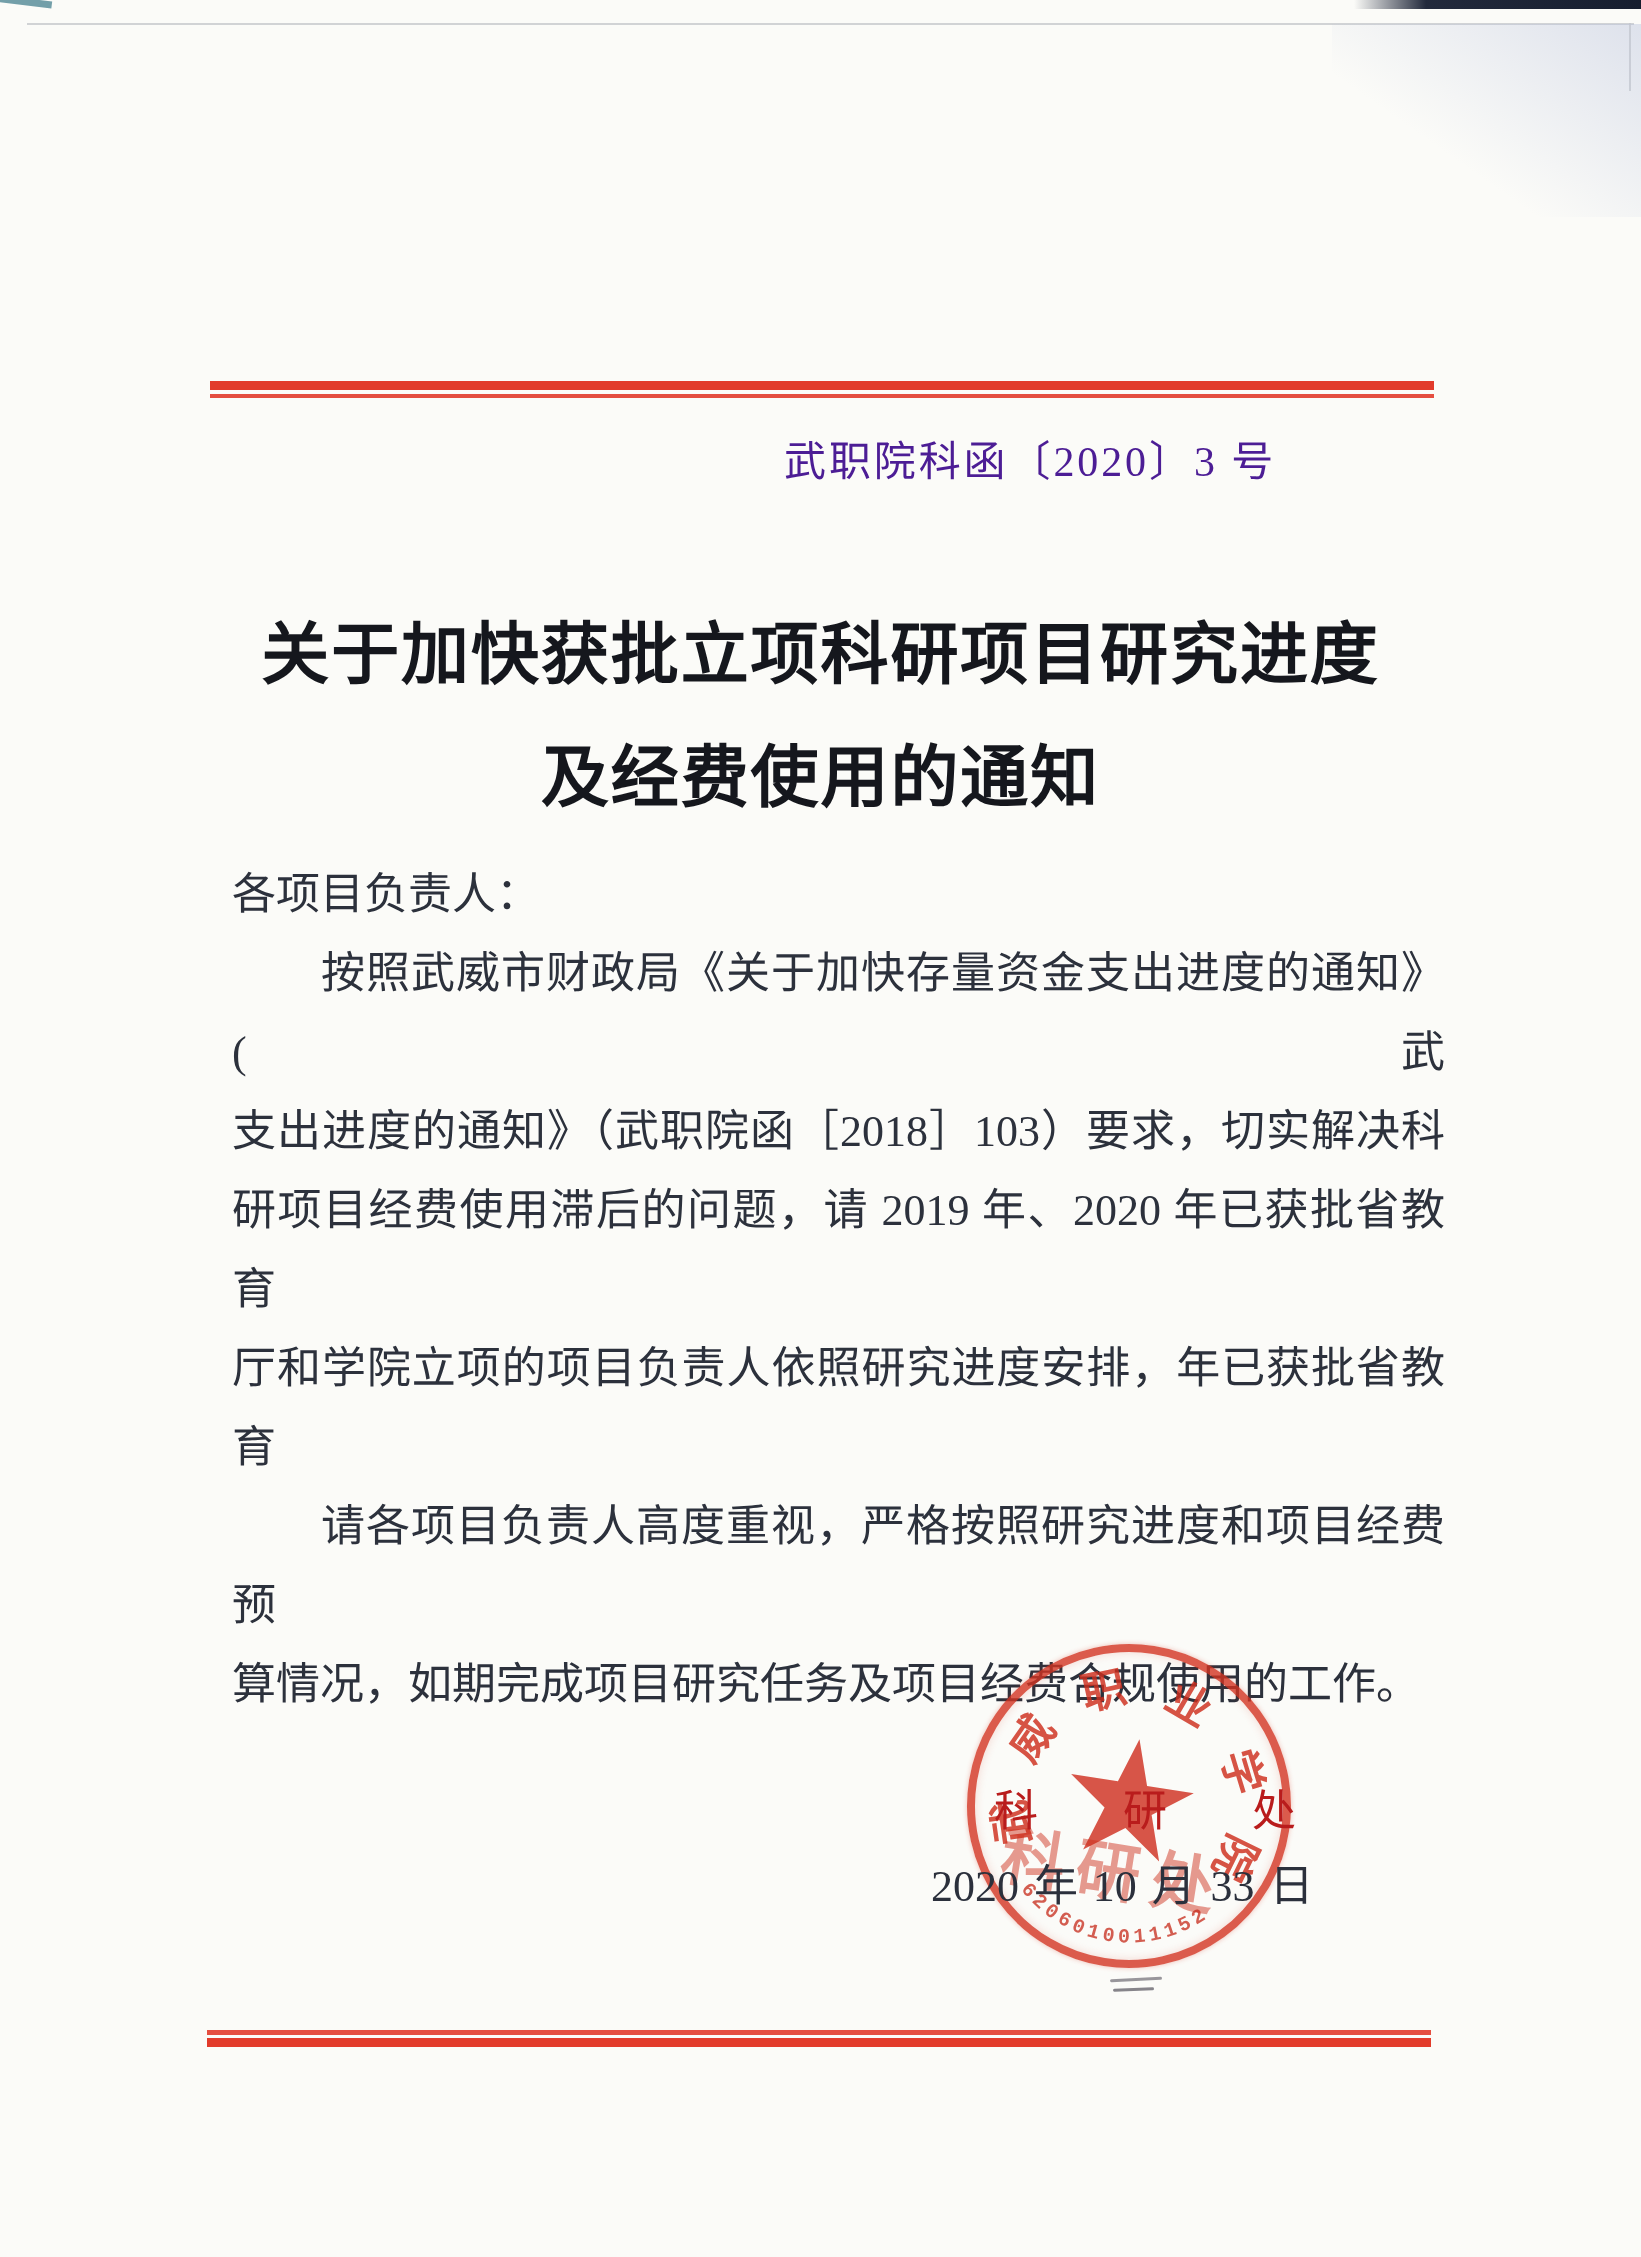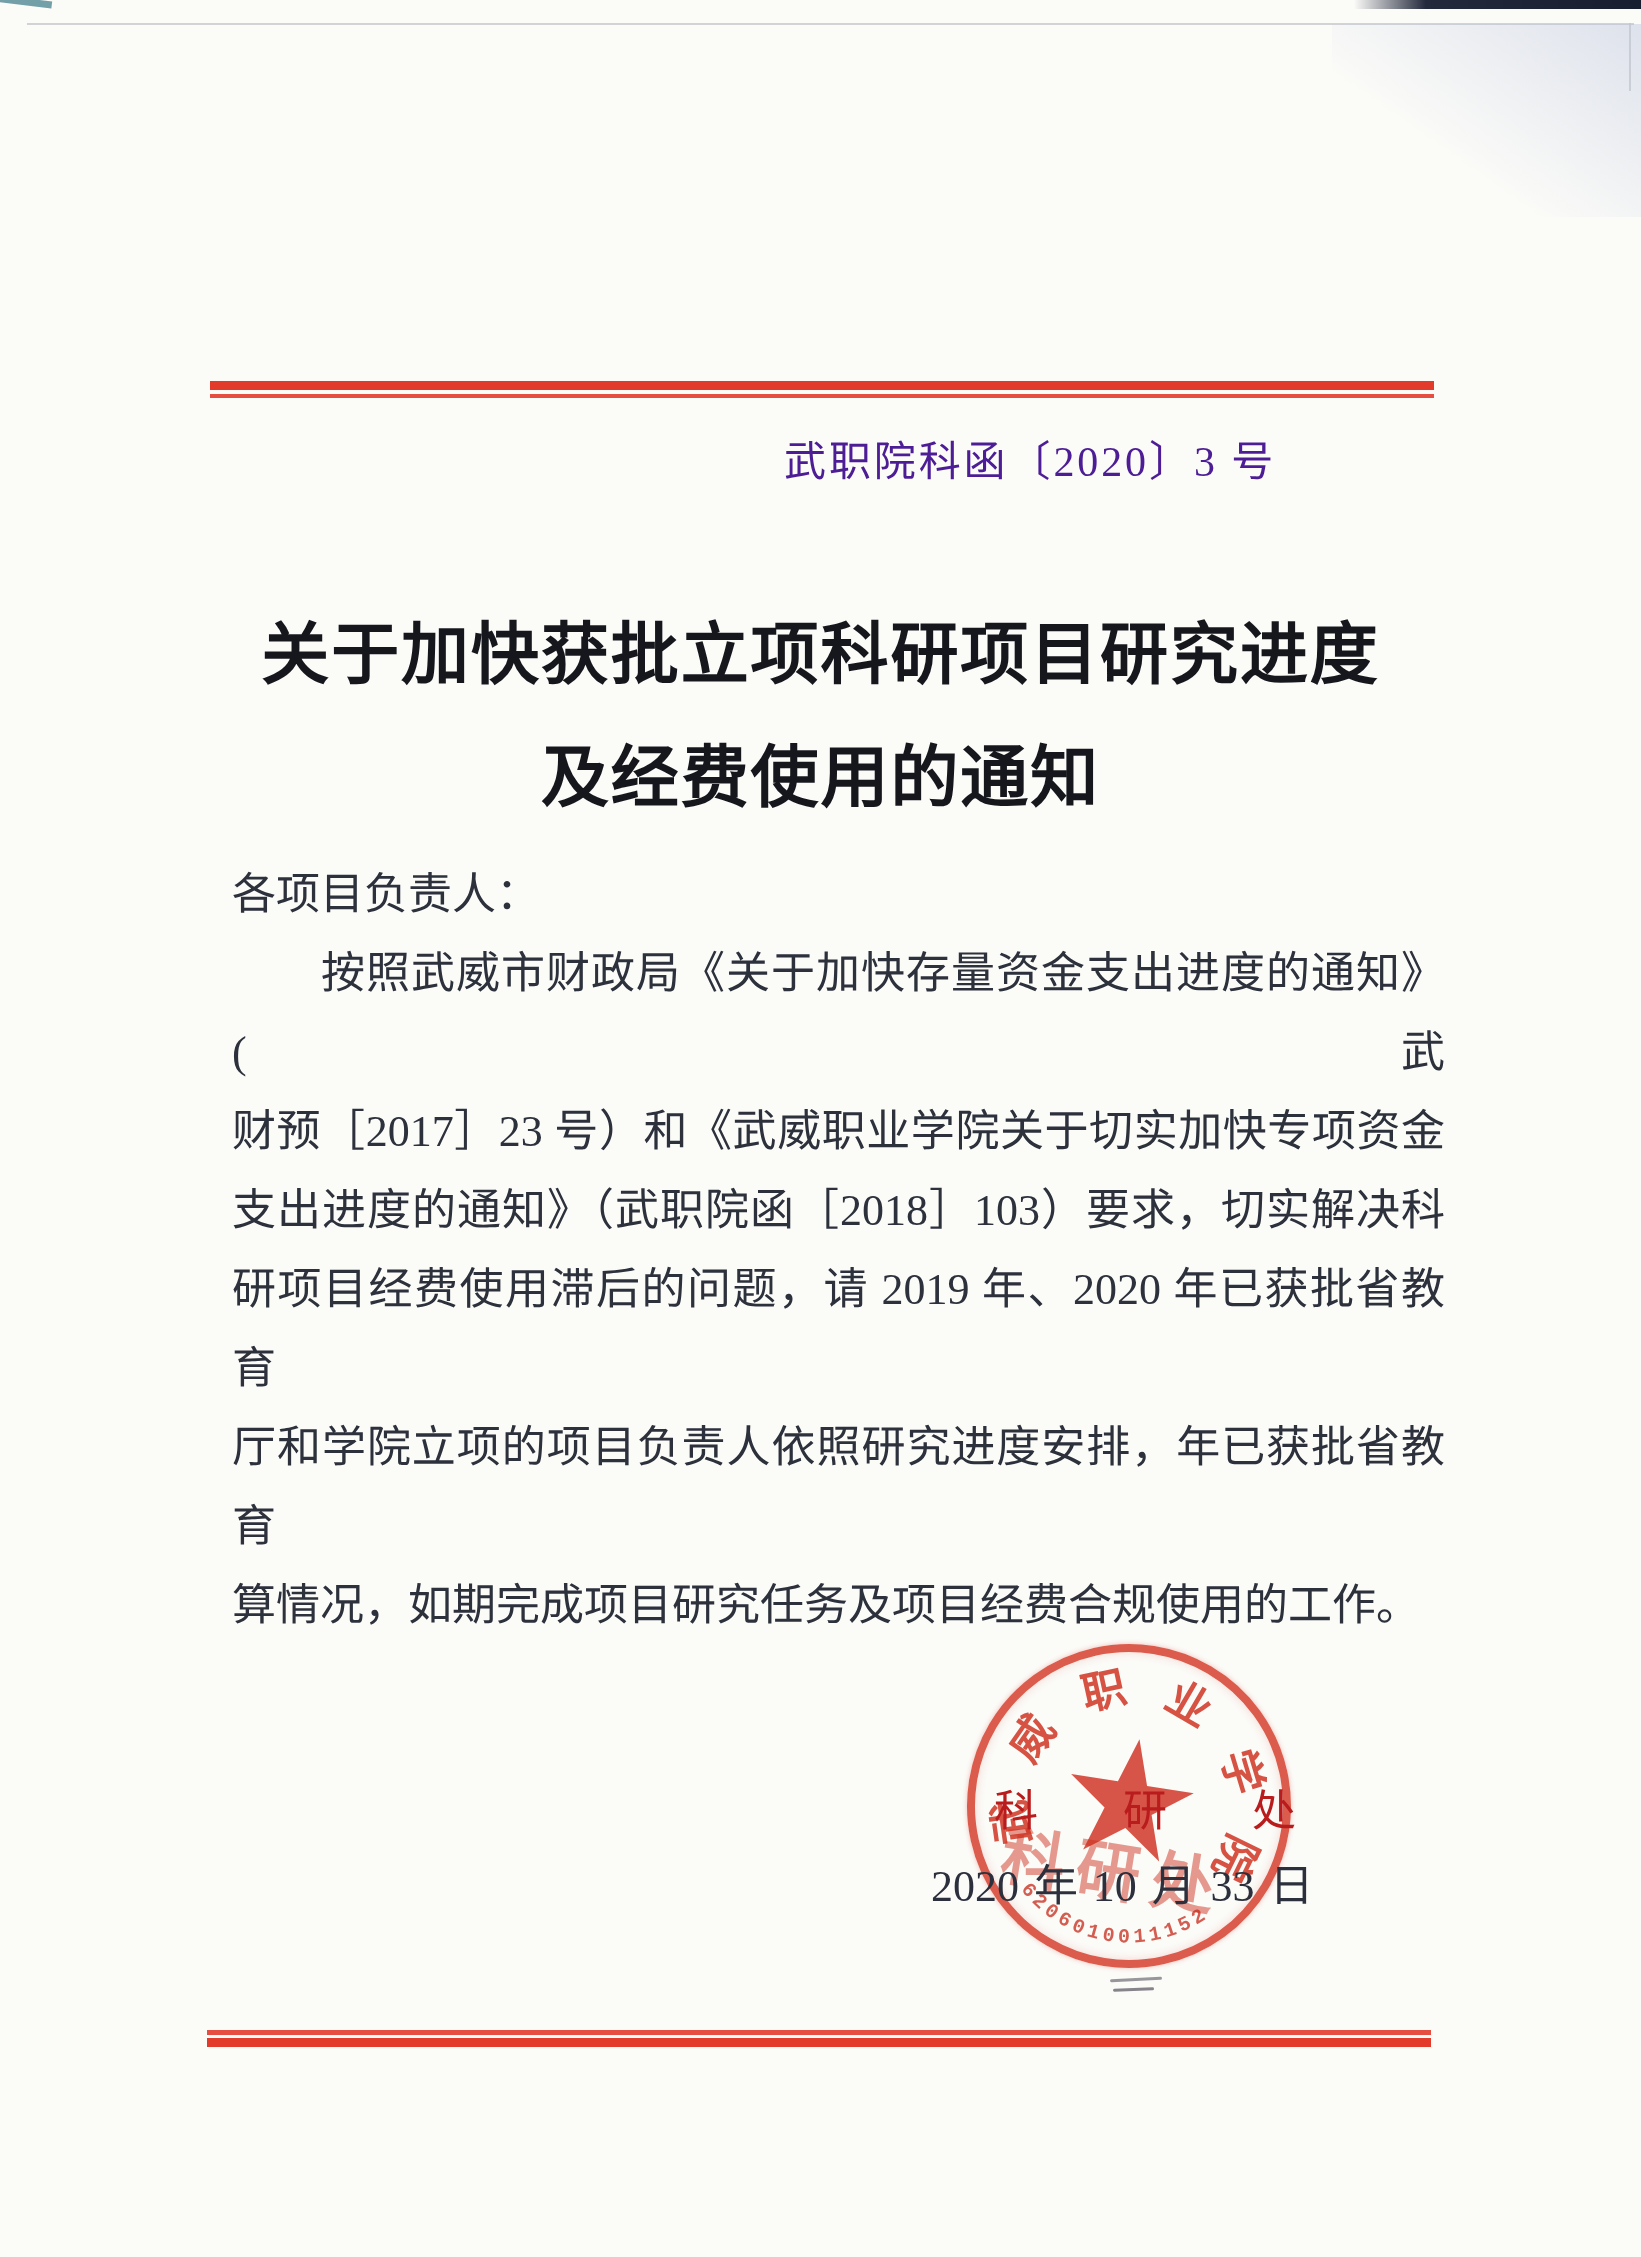--- a/index.html
+++ b/index.html
@@ -99,24 +99,24 @@
   <div class="rule rule-top-thin"></div>
 
   <div class="doc-number">武职院科函〔2020〕3 号</div>
 
   <div class="doc-title l1">关于加快获批立项科研项目研究进度</div>
   <div class="doc-title l2">及经费使用的通知</div>
 
   <div class="body-block">
     <div class="bline">各项目负责人：</div>
     <div class="bline just indent">按照武威市财政局《关于加快存量资金支出进度的通知》(武</div>
-    <div class="bline just">财预［2017］23 号）和《武威职业学院关于切实加快专项资金</div>
     <div class="bline just">支出进度的通知》（武职院函［2018］103）要求，切实解决科</div>
     <div class="bline just">研项目经费使用滞后的问题，请 2019 年、2020 年已获批省教育</div>
     <div class="bline just">厅和学院立项的项目负责人依照研究进度安排，年已获批省教育</div>
+    <div class="bline just indent">请各项目负责人高度重视，严格按照研究进度和项目经费预</div>
     <div class="bline">算情况，如期完成项目研究任务及项目经费合规使用的工作。</div>
   </div>
 
   <div class="seal">
     <div class="seal-ring"></div>
     <div class="seal-center seal-arc">
         <span class="arc-char" style="transform: translate(-50%, -50%) rotate(-107deg) translateY(-122px);">武</span>
         <span class="arc-char" style="transform: translate(-50%, -50%) rotate(-64.2deg) translateY(-122px);">威</span>
         <span class="arc-char" style="transform: translate(-50%, -50%) rotate(-21.4deg) translateY(-122px);">职</span>
         <span class="arc-char" style="transform: translate(-50%, -50%) rotate(21.4deg) translateY(-122px);">业</span>

